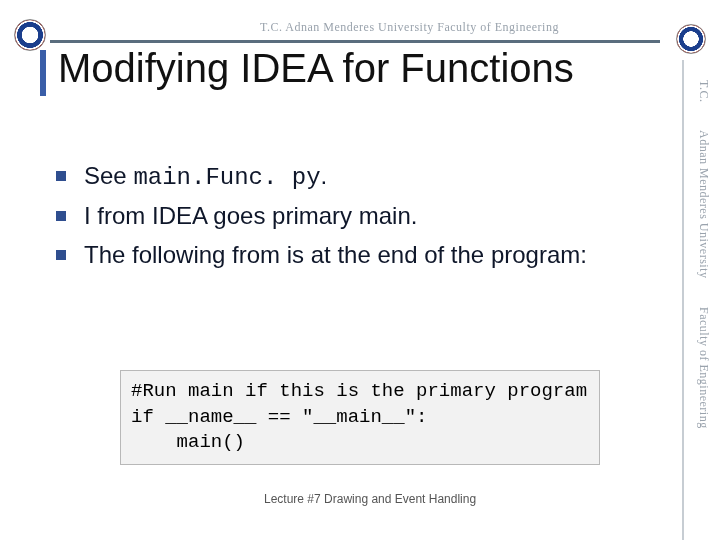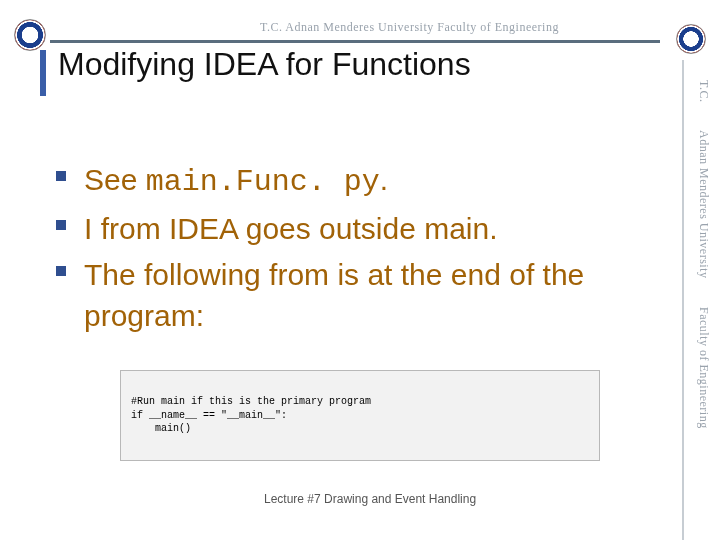--- a/index.html
+++ b/index.html
@@ -15,31 +15,31 @@
   .hr-top { position: absolute; left: 50px; right: 60px; top: 20px; height: 3px; background: #5a6d7e; }
 
   
   .banner-right { position: absolute; right: 4px; top: 60px; bottom: 10px; width: 26px; display: flex; flex-direction: column; align-items: center; gap: 28px; color: #9aa3ad; font-family: Georgia, 'Times New Roman', serif; font-size: 12px; }
   .banner-right .vtext { writing-mode: vertical-rl; transform: rotate(0deg); letter-spacing: 0.5px; }
   .vr-right { position: absolute; right: 36px; top: 40px; bottom: 10px; width: 2px; background: #c7cdd3; }
 
   
   .title-wrap { position: absolute; left: 40px; top: 26px; display: flex; align-items: flex-start; }
   .title-bar { width: 6px; height: 46px; background: #3a5ea8; margin-right: 12px; margin-top: 4px; }
-  .title { font-size: 32px; color: #111; font-weight: 400; }
+  .title { font-size: 40px; color: #111; font-weight: 400; }
 
   
   .body { position: absolute; left: 56px; top: 140px; right: 80px; }
-  .body li { list-style: none; display: flex; align-items: flex-start; font-size: 30px; color: #a16207; line-height: 1.35; margin-bottom: 6px; }
+  .body li { list-style: none; display: flex; align-items: flex-start; font-size: 24px; color: #0f172a; line-height: 1.35; margin-bottom: 6px; }
   .body li .sq { width: 10px; height: 10px; background: #2f4e8f; margin-top: 11px; margin-right: 18px; flex: 0 0 auto; }
   .body li .txt { flex: 1 1 auto; }
   .mono { font-family: "Courier New", Courier, monospace; }
 
   
-  .codebox { position: absolute; left: 120px; top: 350px; width: 480px; background: #f2f2f2; border: 1px solid #b8b8b8; padding: 24px 10px; font-family: "Courier New", Courier, monospace; font-size: 10px; color: #000; line-height: 1.35; white-space: pre; }
+  .codebox { position: absolute; left: 120px; top: 350px; width: 480px; background: #f2f2f2; border: 1px solid #b8b8b8; padding: 8px 10px; font-family: "Courier New", Courier, monospace; font-size: 19px; color: #000; line-height: 1.35; white-space: pre; }
 
   
   .footer { position: absolute; left: 264px; top: 472px; width: 230px; font-size: 12px; color: #555; line-height: 1.25; }
 
   
   .emblem { border-radius: 50%; background: radial-gradient(circle at 50% 50%, #fff 0 38%, #1b3e8c 40% 60%, #fff 62% 68%, #a8201a 70% 100%); border: 1px solid #888; }
 
 </style>
 </head>
 <body>
@@ -67,21 +67,21 @@
 
   <ul class="body">
     <li>
       <span class="sq"></span>
       <span class="txt">
         <span>See </span><span class="mono">main.Func. py</span><span>.</span>
       </span>
     </li>
     <li>
       <span class="sq"></span>
-      <span class="txt">I from IDEA goes outside main.</span>
+      <span class="txt">I from IDEA goes primary main.</span>
     </li>
     <li>
       <span class="sq"></span>
       <span class="txt">The following from is at the end of the program:</span>
     </li>
   </ul>
 
   <div class="codebox"><span>#Run main if this is the primary program</span>
 <span>if __name__ == "__main__":</span>
 <span>    main()</span></div>

